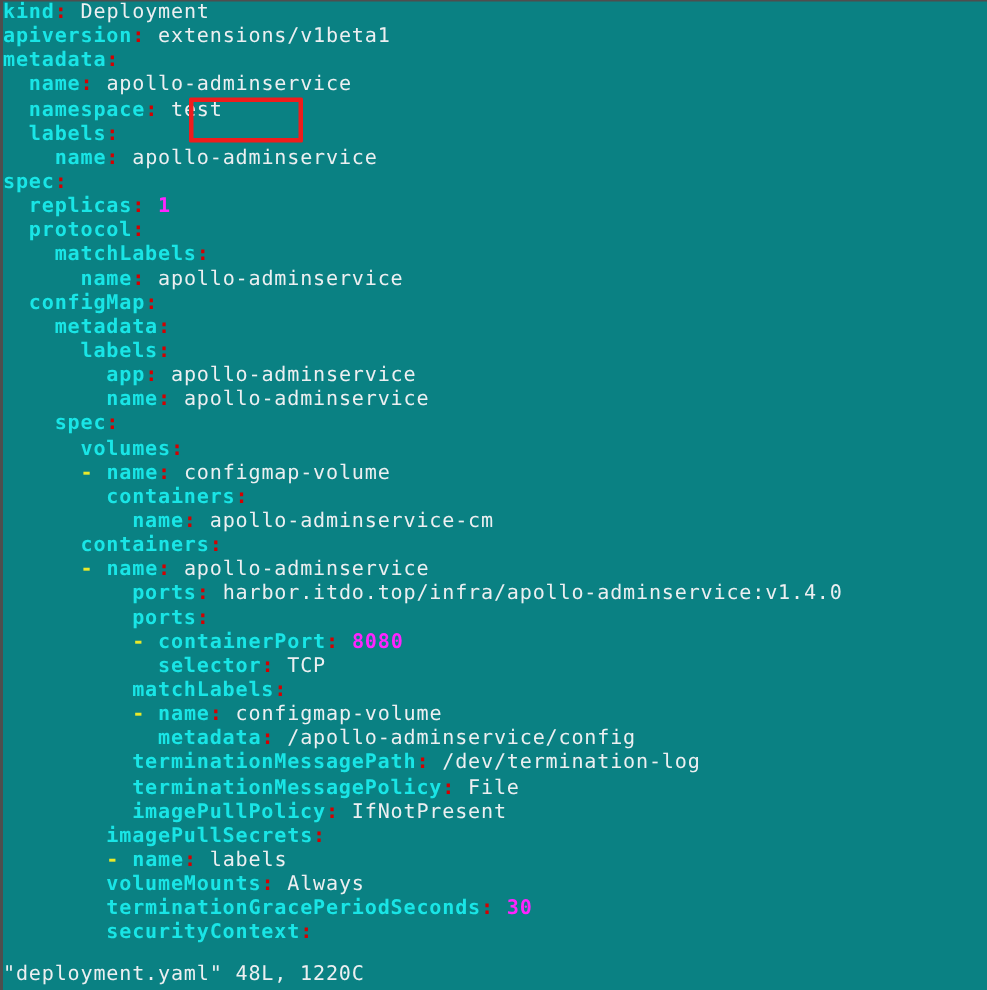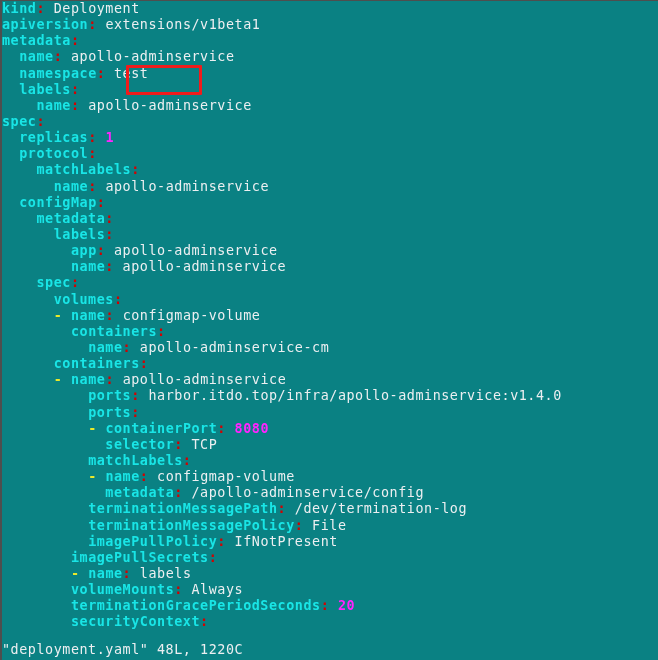--- a/index.html
+++ b/index.html
@@ -112,21 +112,21 @@
       <div class="line"><span>            </span><span class="k">selector</span><span class="c">:</span><span> </span><span class="v">TCP</span></div>
       <div class="line"><span>          </span><span class="k">matchLabels</span><span class="c">:</span></div>
       <div class="line"><span>          </span><span class="d">-</span><span> </span><span class="k">name</span><span class="c">:</span><span> </span><span class="v">configmap-volume</span></div>
       <div class="line"><span>            </span><span class="k">metadata</span><span class="c">:</span><span> </span><span class="v">/apollo-adminservice/config</span></div>
       <div class="line"><span>          </span><span class="k">terminationMessagePath</span><span class="c">:</span><span> </span><span class="v">/dev/termination-log</span></div>
       <div class="line"><span>          </span><span class="k">terminationMessagePolicy</span><span class="c">:</span><span> </span><span class="v">File</span></div>
       <div class="line"><span>          </span><span class="k">imagePullPolicy</span><span class="c">:</span><span> </span><span class="v">IfNotPresent</span></div>
       <div class="line"><span>        </span><span class="k">imagePullSecrets</span><span class="c">:</span></div>
       <div class="line"><span>        </span><span class="d">-</span><span> </span><span class="k">name</span><span class="c">:</span><span> </span><span class="v">labels</span></div>
       <div class="line"><span>        </span><span class="k">volumeMounts</span><span class="c">:</span><span> </span><span class="v">Always</span></div>
-      <div class="line"><span>        </span><span class="k">terminationGracePeriodSeconds</span><span class="c">:</span><span> </span><span class="n">20</span></div>
+      <div class="line"><span>        </span><span class="k">terminationGracePeriodSeconds</span><span class="c">:</span><span> </span><span class="n">30</span></div>
       <div class="line"><span>        </span><span class="k">securityContext</span><span class="c">:</span></div>
     </div>
 
   <div id="annotation" style="left: 124px; top: 64px; width: 70px; height: 24px; border-color: rgb(239, 28, 28);"></div>
 
   <div class="statusline">"deployment.yaml" 48L, 1220C</div>
 
 </div>
 
 </body></html>

